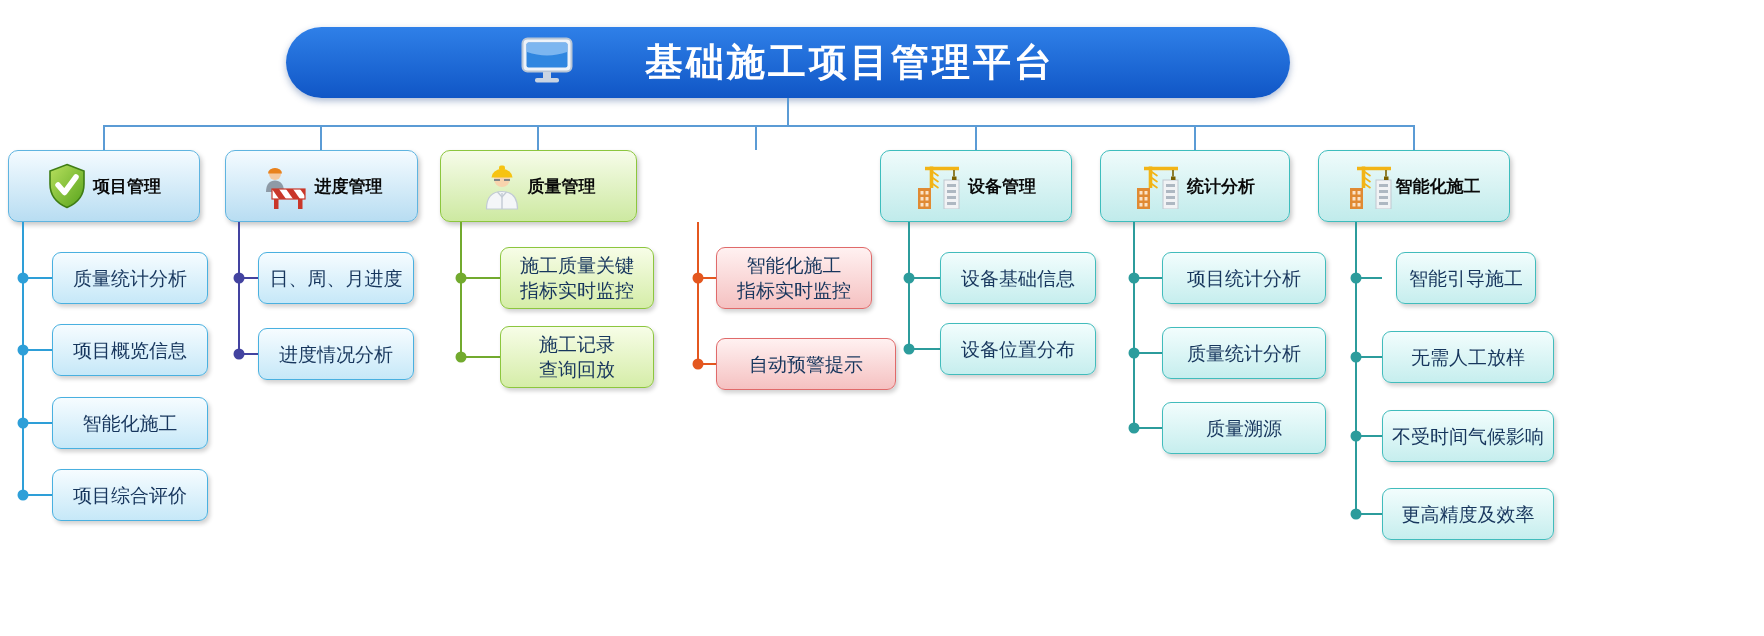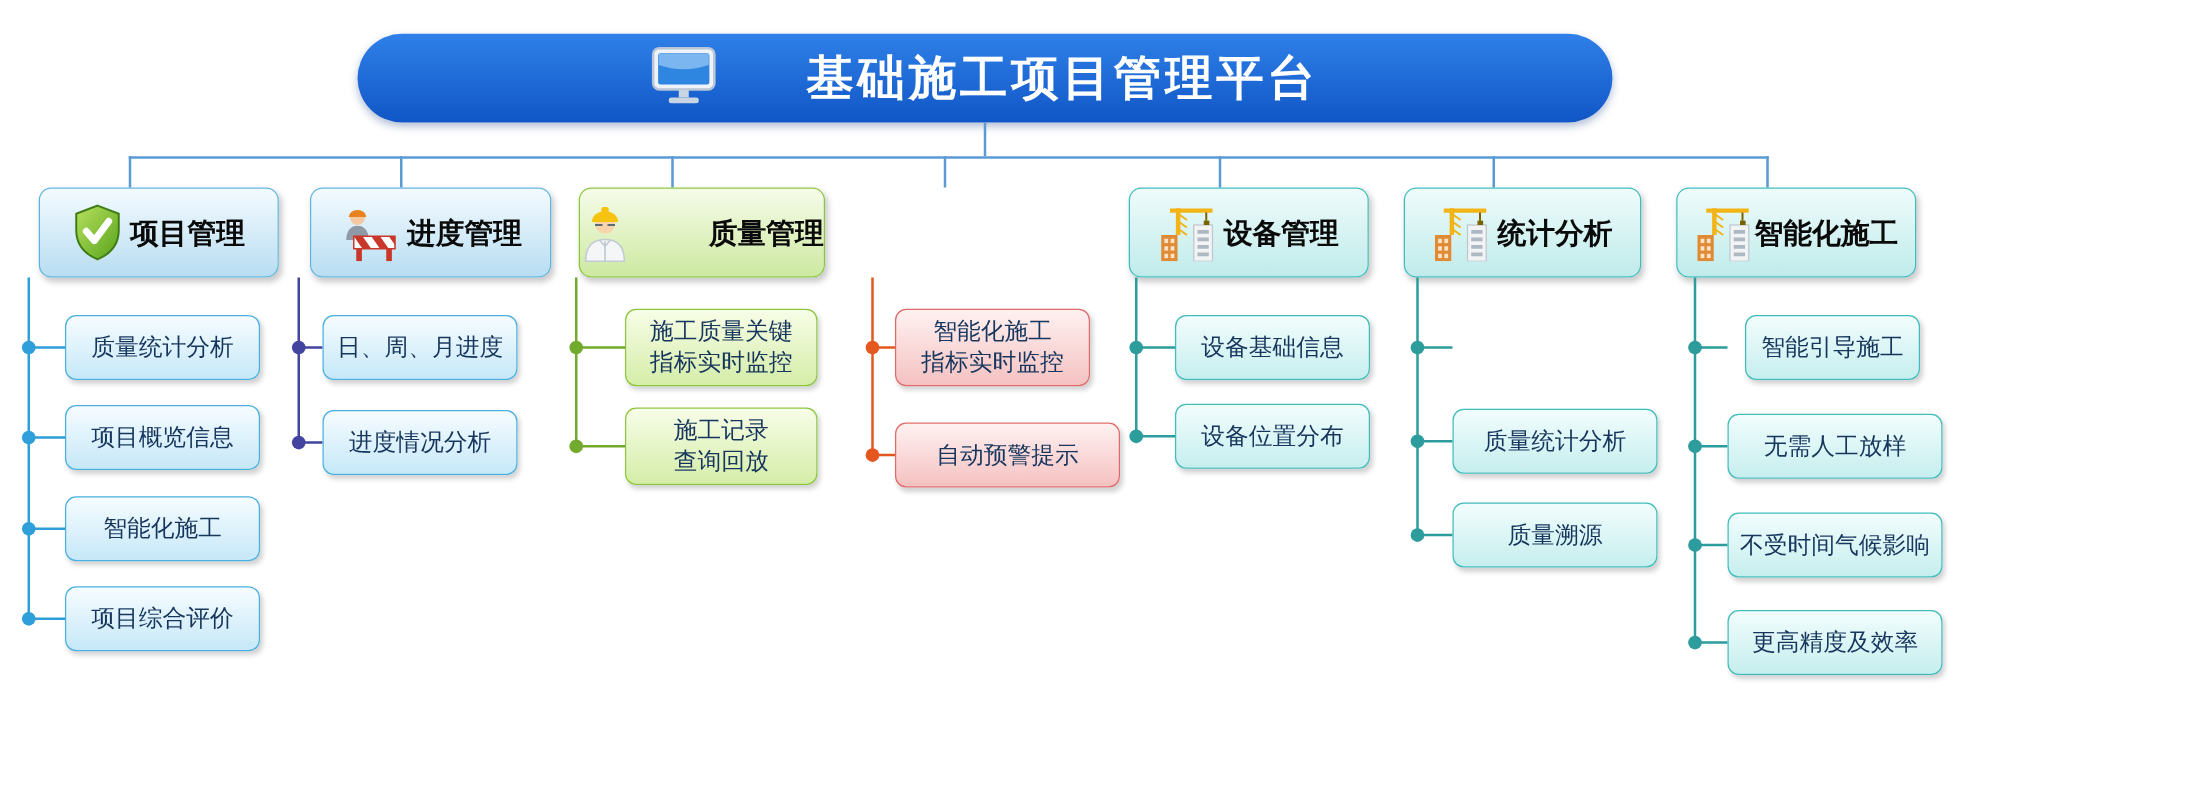--- a/index.html
+++ b/index.html
@@ -11,25 +11,25 @@
   .banner { position:absolute; left:286px; top:27px; width:1004px; height:71px;
     border-radius:36px; background:linear-gradient(180deg,#2f80e8 0%,#1056c6 100%);
     display:flex; align-items:center; justify-content:center; gap:72px;
     box-shadow:0 3px 7px rgba(20,60,130,.35); }
   .banner-title { color:#ffffff; font-size:38px; font-weight:bold; letter-spacing:3px; }
 
   .cline { position:absolute; background:#5b9bd5; }
 
   .hdr { position:absolute; top:150px; height:72px; border-radius:10px;
     display:flex; align-items:center; justify-content:center; gap:6px;
-    font-size:23px; font-weight:bold; color:#0a0a0a;
-    box-shadow:2px 3px 5px rgba(0,0,0,.22);margin-left:23px; }
+    font-size:17px; font-weight:bold; color:#0a0a0a;
+    box-shadow:2px 3px 5px rgba(0,0,0,.22); }
   .hdr .icn { display:flex; align-items:center; flex:0 0 auto; }
   .hdr-blue  { background:linear-gradient(180deg,#f4fbff 0%,#b8ddf2 100%); border:1px solid #5fb4e0; }
-  .hdr-green { background:linear-gradient(180deg,#f6fce9 0%,#cde9a1 100%); border:1px solid #8cc63e;justify-content:space-between; }
+  .hdr-green { background:linear-gradient(180deg,#f6fce9 0%,#cde9a1 100%); border:1px solid #8cc63e; }
   .hdr-pink  { background:linear-gradient(180deg,#fdecec 0%,#f3b9b9 100%); border:1px solid #e06a6a; }
   .hdr-teal  { background:linear-gradient(180deg,#effbfb 0%,#c0ebeb 100%); border:1px solid #3ebdbd; }
 
   .box { position:absolute; border-radius:9px; display:flex; align-items:center; justify-content:center;
     text-align:center; font-size:19px; color:#17365d; line-height:1.3; white-space:pre-line;
     box-shadow:2px 3px 4px rgba(0,0,0,.18); padding:2px 6px; }
   .box-blue  { background:linear-gradient(180deg,#f6fcff 0%,#c6e8f8 100%); border:1px solid #49b0e0; }
   .box-green { background:linear-gradient(180deg,#f7fde7 0%,#d5eda8 100%); border:1px solid #8cc63e; }
   .box-pink  { background:linear-gradient(180deg,#fff1f1 0%,#f5c1c1 100%); border:1px solid #e06a6a; }
   .box-teal  { background:linear-gradient(180deg,#f2fdfd 0%,#c6eeee 100%); border:1px solid #41bcbc; }
@@ -204,20 +204,21 @@
         <path d="M15.5 8 l7 5 m-7 1 l7 5 m-7 1 l7 5" stroke="#f2b416" stroke-width="1.6"></path>
         <path d="M38 7 V13.5" stroke="#7a6200" stroke-width="1.6"></path>
         <rect x="36" y="13.5" width="4.5" height="3.5" fill="#7a6200"></rect>
       </svg>
     </span>
     <span>统计分析</span>
   </div>
   <div class="vline" style="left:1133px;top:222px;height:206px;background:#2c9c9c"></div>
   <div class="stub" style="left:1133px;top:277px;width:29px;background:#2c9c9c"></div>
   <div class="dot" style="left:1134px;top:278px;background:#2c9c9c"></div>
+  <div class="box box-teal" style="left:1162px;top:252px;width:164px;height:52px">项目统计分析</div>
   <div class="stub" style="left:1133px;top:352px;width:29px;background:#2c9c9c"></div>
   <div class="dot" style="left:1134px;top:353px;background:#2c9c9c"></div>
   <div class="box box-teal" style="left:1162px;top:327px;width:164px;height:52px">质量统计分析</div>
   <div class="stub" style="left:1133px;top:427px;width:29px;background:#2c9c9c"></div>
   <div class="dot" style="left:1134px;top:428px;background:#2c9c9c"></div>
   <div class="box box-teal" style="left:1162px;top:402px;width:164px;height:52px">质量溯源</div>
 
   <div class="hdr hdr-teal" style="left:1318px;width:192px;gap:2px">
     <span class="icn">
       <svg width="46" height="46" viewBox="0 0 46 46">

